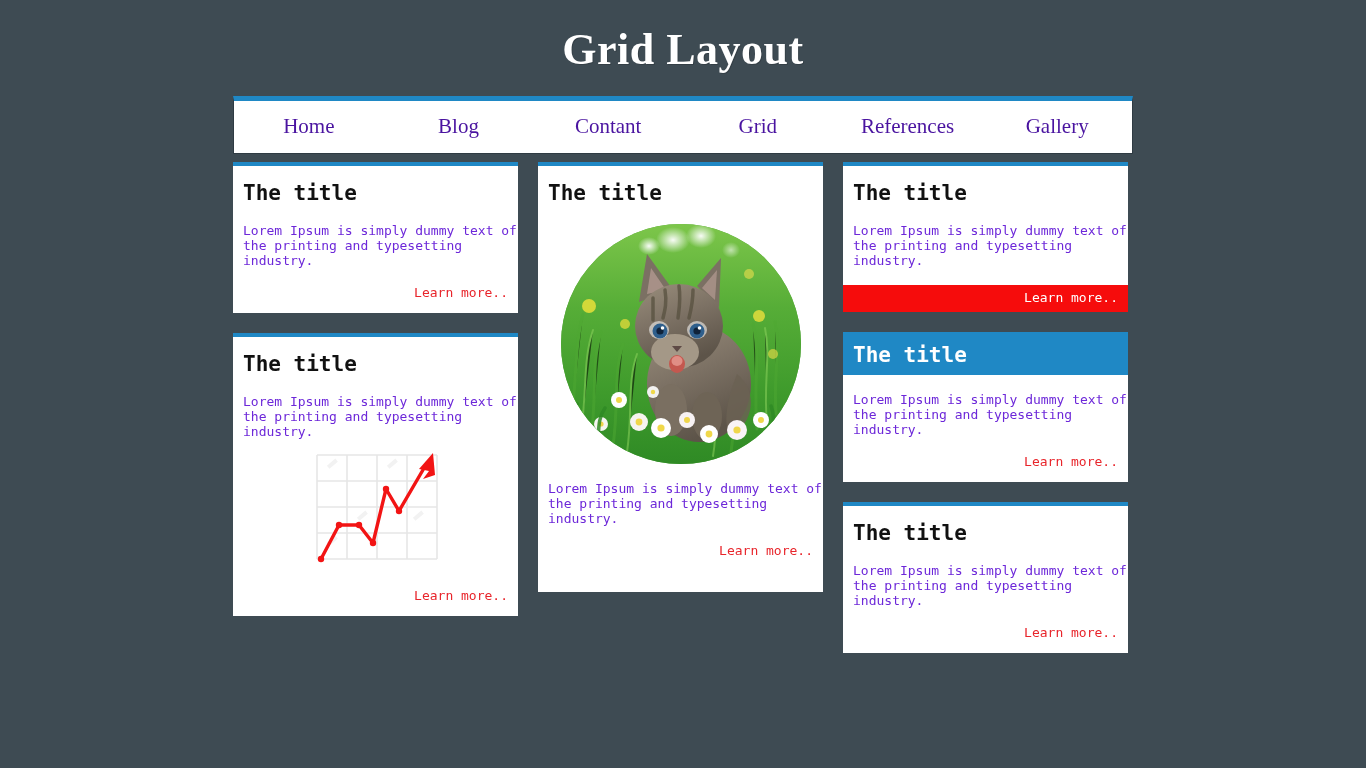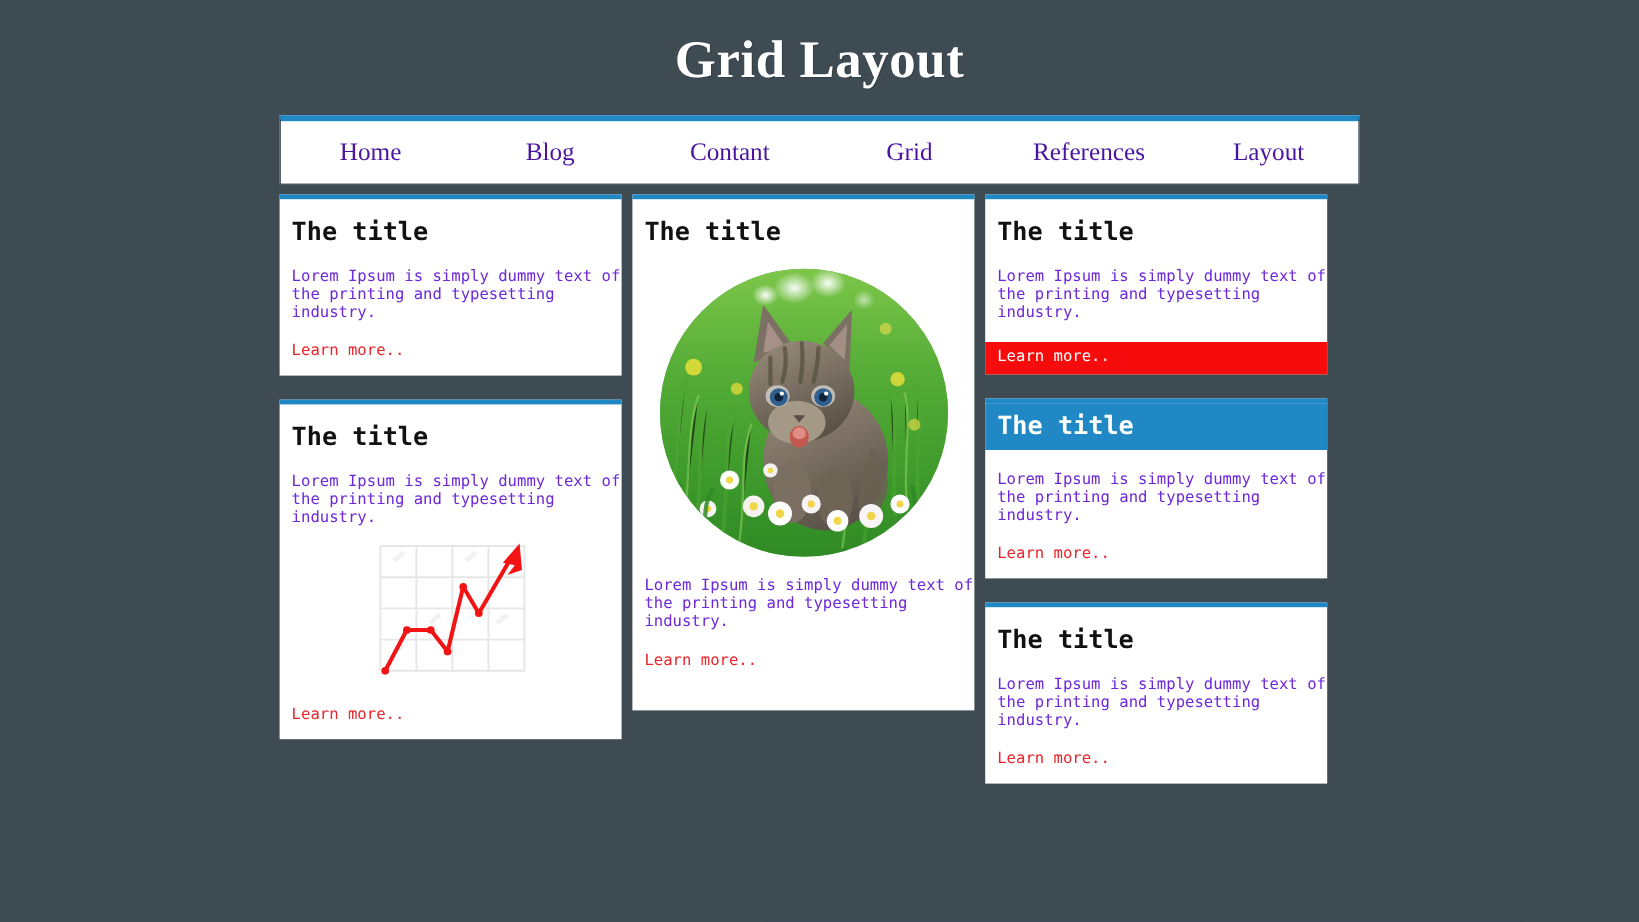--- a/index.html
+++ b/index.html
@@ -64,21 +64,21 @@
     color: #4a14a0;
     text-decoration: none;
     display: inline-block;
     line-height: 1;
   }
 
   
   .grid {
     display: grid;
     grid-template-columns: 285px 285px 285px;
-    column-gap: 9px;
+    column-gap: 20px;
     align-items: start;
     padding-top: 8px;
   }
   .col { display: flex; flex-direction: column; }
 
   
   .card {
     background: #ffffff;
     border-top: 4px solid #1f88c5;
     padding: 10px 10px 12px 10px;
@@ -110,20 +110,21 @@
     white-space: nowrap;
   }
   .learn {
     font-family: "DejaVu Sans Mono", monospace;
     font-size: 13px;
     color: #e8252b;
     text-decoration: none;
     display: block;
     margin-top: 17px;
     line-height: 1.2;
+    text-align: right;
   }
   .learn.filled {
     background: #f60c0c;
     color: #ffffff;
     margin: 17px -10px -12px -10px;
     padding: 5px 10px 6px 10px;
   }
   .card.tall { min-height: 142px; }
 
   
@@ -156,21 +157,21 @@
 
 <div class="wrap">
 
   <nav class="navbar">
     <ul class="nav-list">
       <li><a class="nav-link" href="#">Home</a></li>
       <li><a class="nav-link" href="#">Blog</a></li>
       <li><a class="nav-link" href="#">Contant</a></li>
       <li><a class="nav-link" href="#">Grid</a></li>
       <li><a class="nav-link" href="#">References</a></li>
-      <li><a class="nav-link" href="#">Layout</a></li>
+      <li><a class="nav-link" href="#">Gallery</a></li>
     </ul>
   </nav>
 
   <div class="grid">
 
     <div class="col">
 
       <div class="card tall">
         <h2 class="card-title">The title</h2>
         <p class="card-text">Lorem Ipsum is simply dummy text of<br>the printing and typesetting<br>industry.</p>

